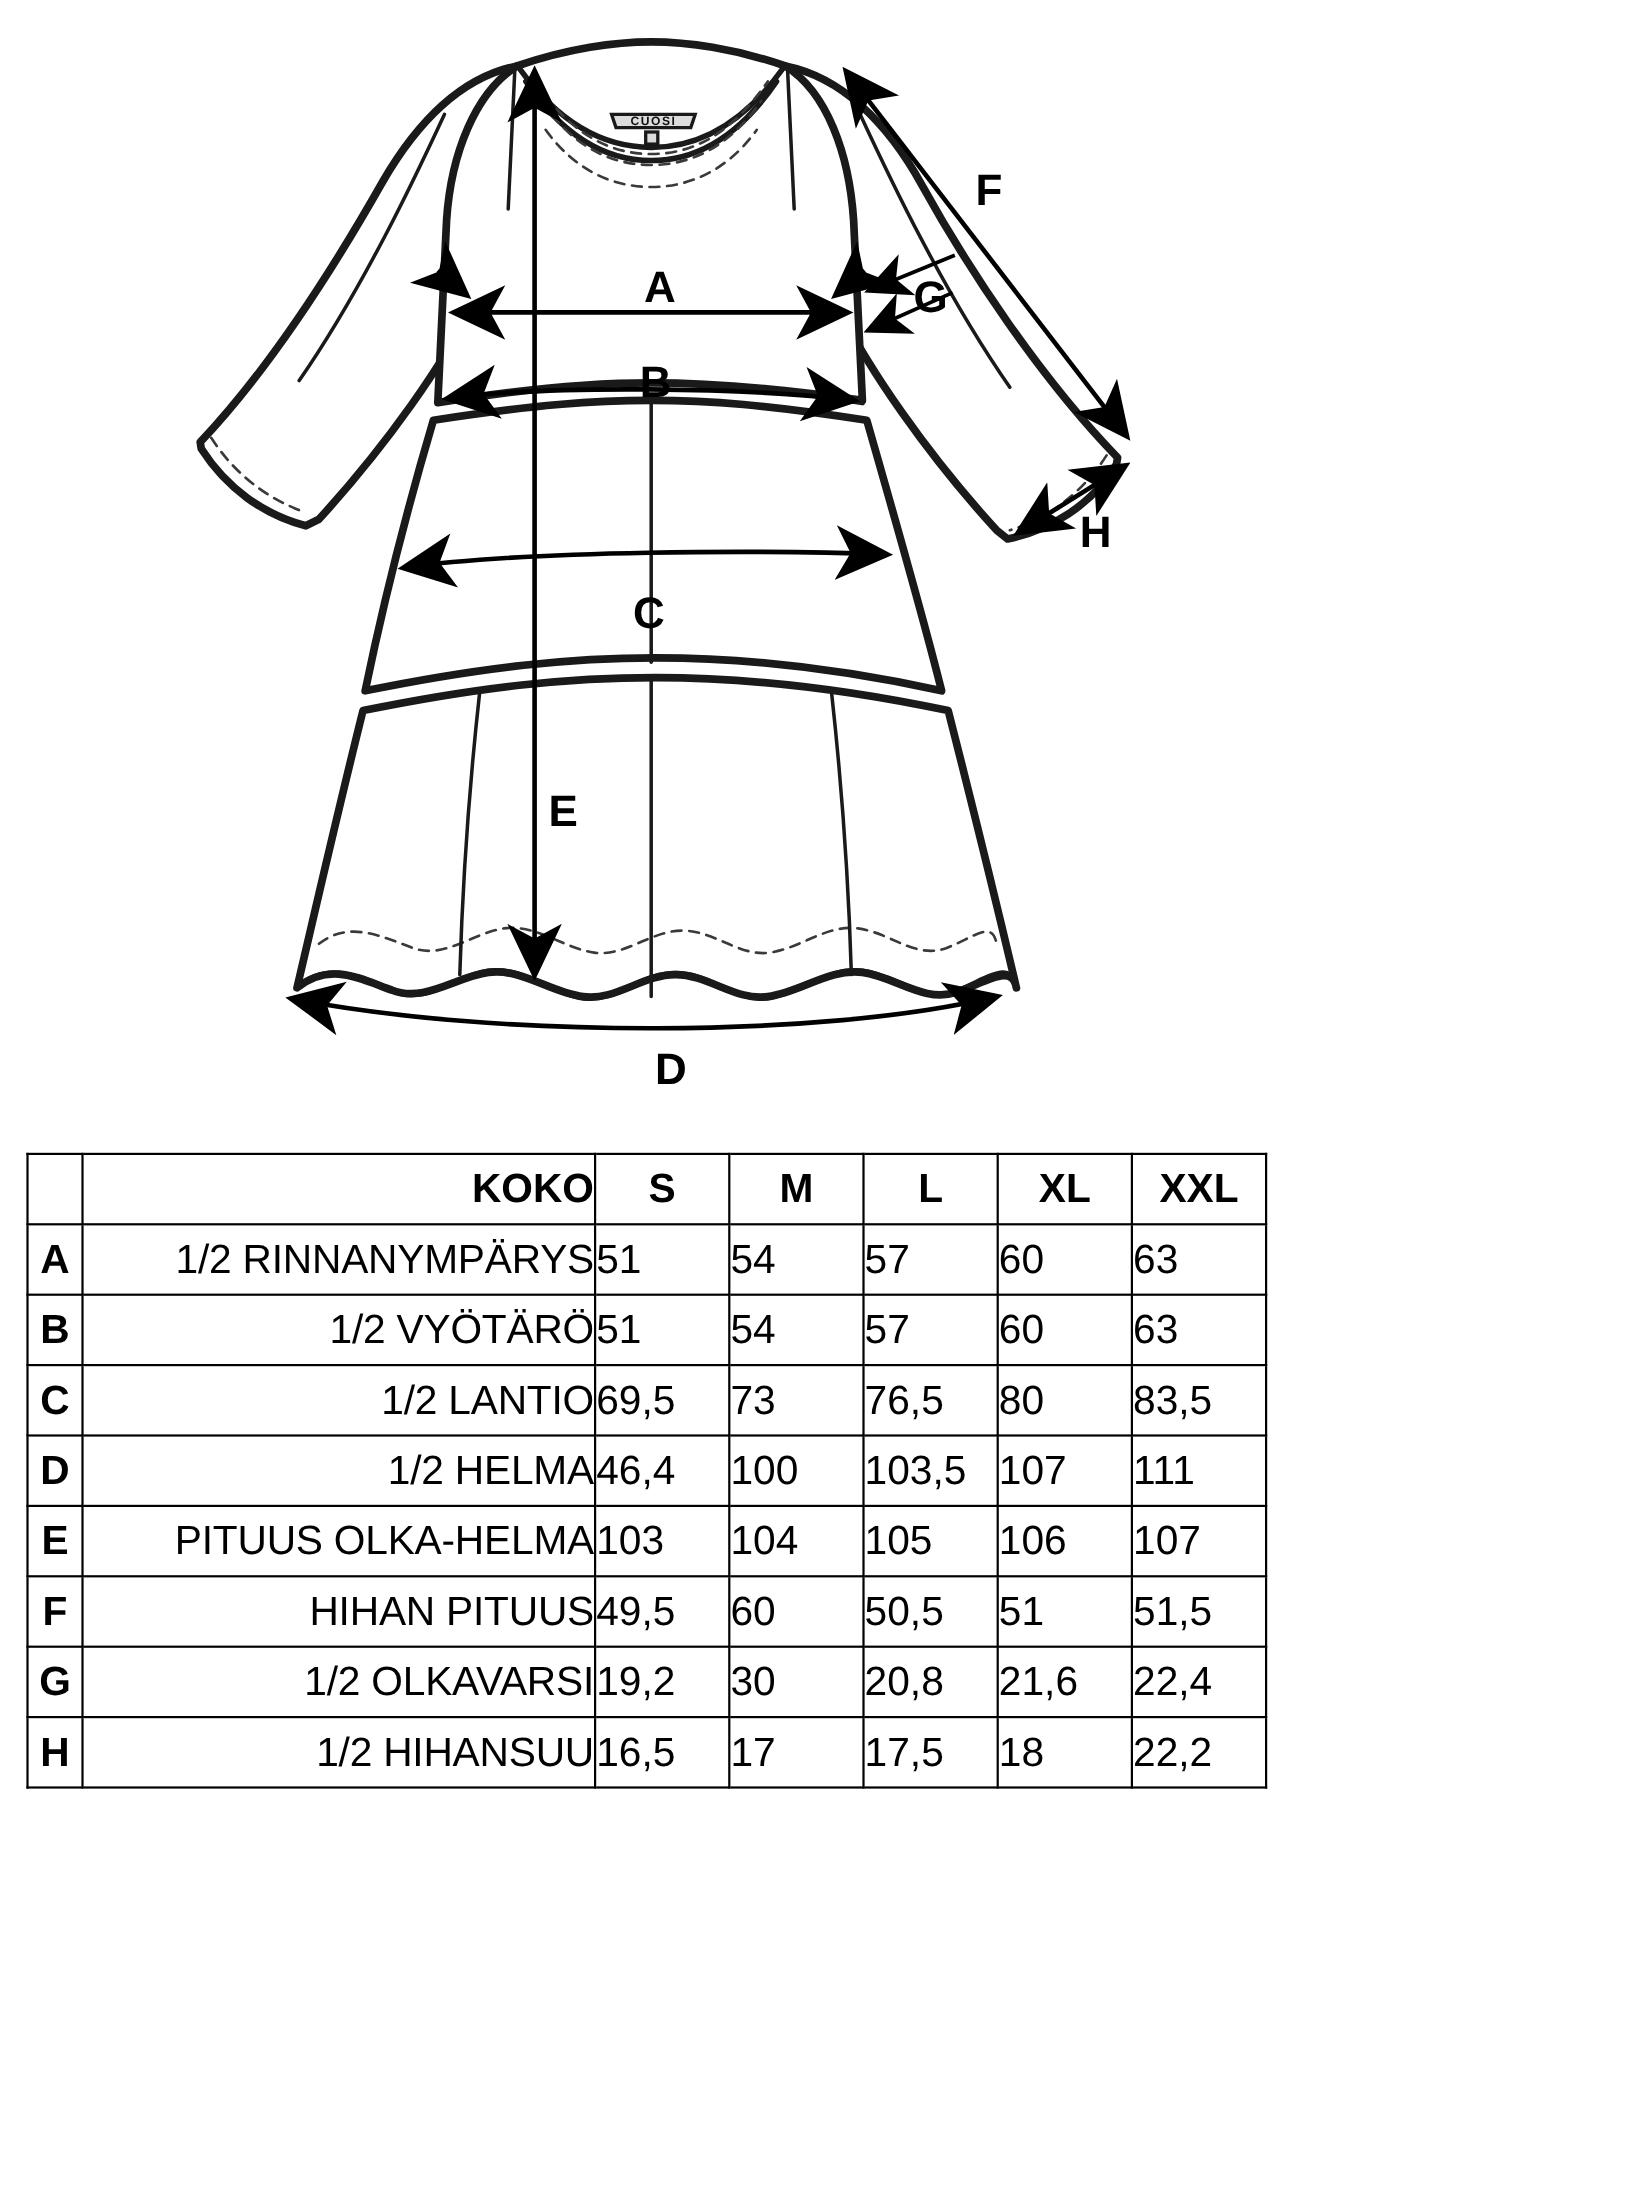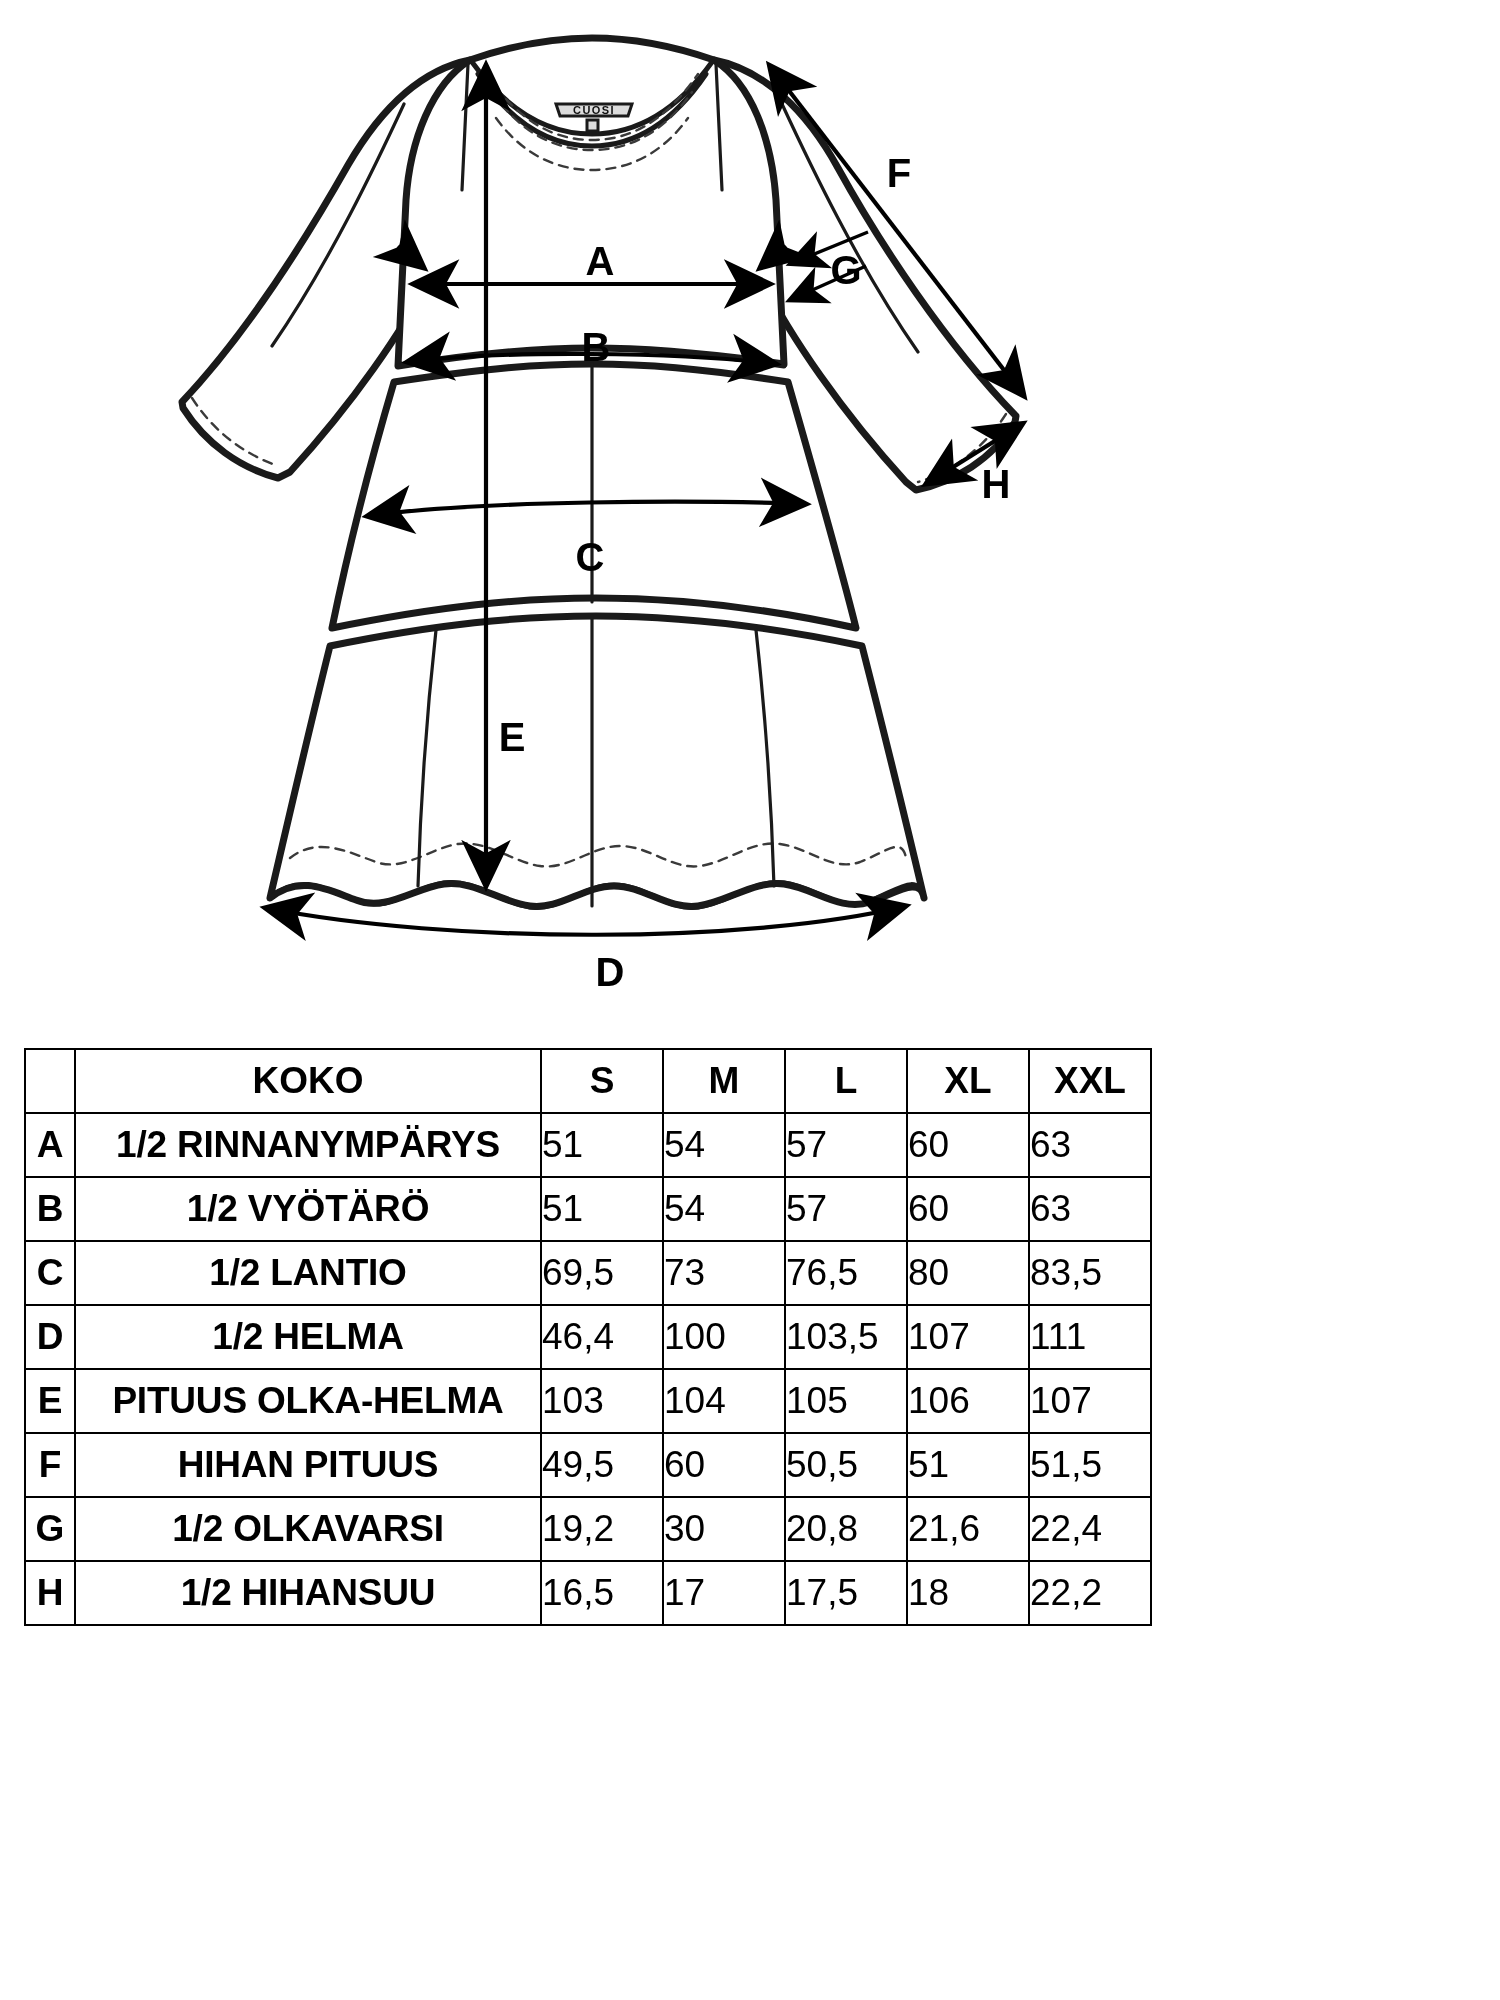--- a/index.html
+++ b/index.html
@@ -132,30 +132,29 @@
   col.c-name    { width: 466px; }
   col.c-size    { width: 122px; }
 
   td.letter-cell {
     text-align: center;
     font-weight: bold;
     font-size: 38px;
     padding: 0;
   }
   td.name-cell {
-    text-align: center;
+    text-align: right;
     padding-left: 14px;
     white-space: nowrap;
     letter-spacing: -0.2px;
-    font-weight: bold;
   }
   td.value-cell {
   }
   th.koko-cell {
-    text-align: center;
+    text-align: right;
     padding-left: 14px;
     font-weight: bold;
     font-size: 40px;
     height: 78px;
   }
   th.size-head {
     text-align: center;
     font-weight: bold;
     font-size: 40px;
     height: 78px;

